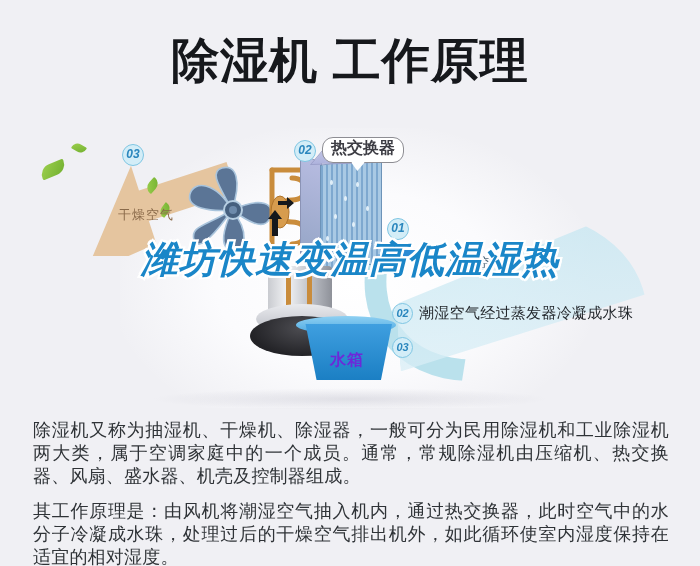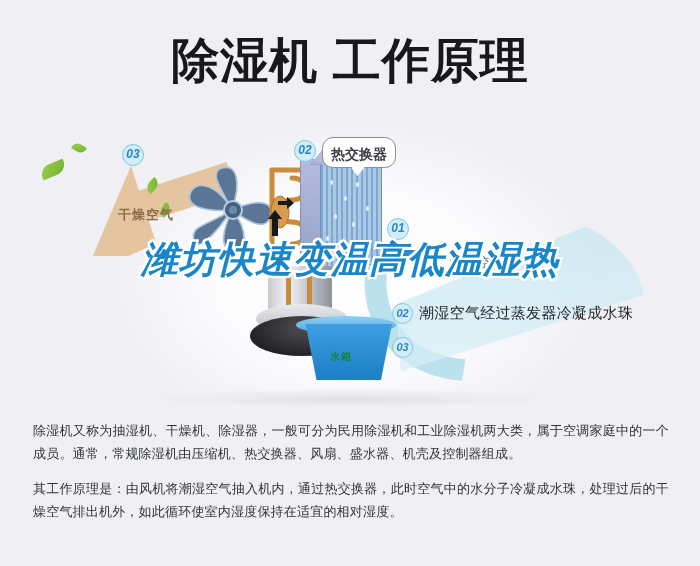--- a/index.html
+++ b/index.html
@@ -87,21 +87,21 @@
   }
   .dry-arrow svg { display:block; }
 
   .label-dry {
     position: absolute;
     left: 118px; top: 88px;
     font-size: 13px;
     color: #8a6a4a;
     letter-spacing: 1px;
     white-space: nowrap;
-    font-weight: 700;
+    font-weight: 400;
   }
 
   .label-humid {
     position: absolute;
     left: 450px; top: 128px;
     font-size: 13px;
     color: #4e6878;
     letter-spacing: 1px;
     white-space: nowrap;
     font-weight: 500;
@@ -138,22 +138,22 @@
   .badge.b02 { left: 294px; top: 22px; }
   .badge.b01 { left: 387px; top: 100px; }
 
   
   .callout {
     position: absolute;
     left: 322px; top: 19px;
     background: #ffffff;
     border: 1.5px solid #8d8d93;
     border-radius: 11px;
-    padding: 8px 8px 3px;
-    font-size: 14px;
+    padding: 0 8px 3px;
+    font-size: 16px;
     color: #3d3d44;
     white-space: nowrap;
     font-weight: 600;
   }
   .callout::after {
     content: "";
     position: absolute;
     left: 28px; bottom: -9px;
     width: 12px; height: 9px;
     background: #ffffff;
@@ -243,21 +243,21 @@
     clip-path: polygon(6% 0%, 100% 0%, 88% 100%, 18% 100%);
   }
   .tank-lid {
     position: absolute; left: 296px; top: 198px;
     width: 100px; height: 18px;
     background: linear-gradient(180deg,#8fd0f2,#4aa8e2);
     border-radius: 50%;
   }
   .tank-label {
     position: absolute; left: 330px; top: 232px;
-    font-size: 10px; color: #15803d; font-weight: 600; letter-spacing:1px;
+    font-size: 16px; color: #6d28d9; font-weight: 600; letter-spacing:1px;
   }
 
   
   .blk-arrow { position: absolute; }
 
   
   .watermark {
     position: absolute;
     left: 0; top: 240px;
     width: 700px;
@@ -320,21 +320,21 @@
     background: radial-gradient(ellipse at 50% 50%, rgba(140,140,160,.22) 0%, rgba(240,240,244,0) 70%);
   }
 
   
   .body-copy {
     position: absolute;
     left: 33px; top: 419px;
     width: 636px;
   }
   .para {
-    font-size: 13px;
+    font-size: 18px;
     line-height: 23px;
     color: #2f3337;
     text-align: justify;
     letter-spacing: .2px;
   }
   .para + .para { margin-top: 12px; }
 </style>
 </head>
 <body>
 

